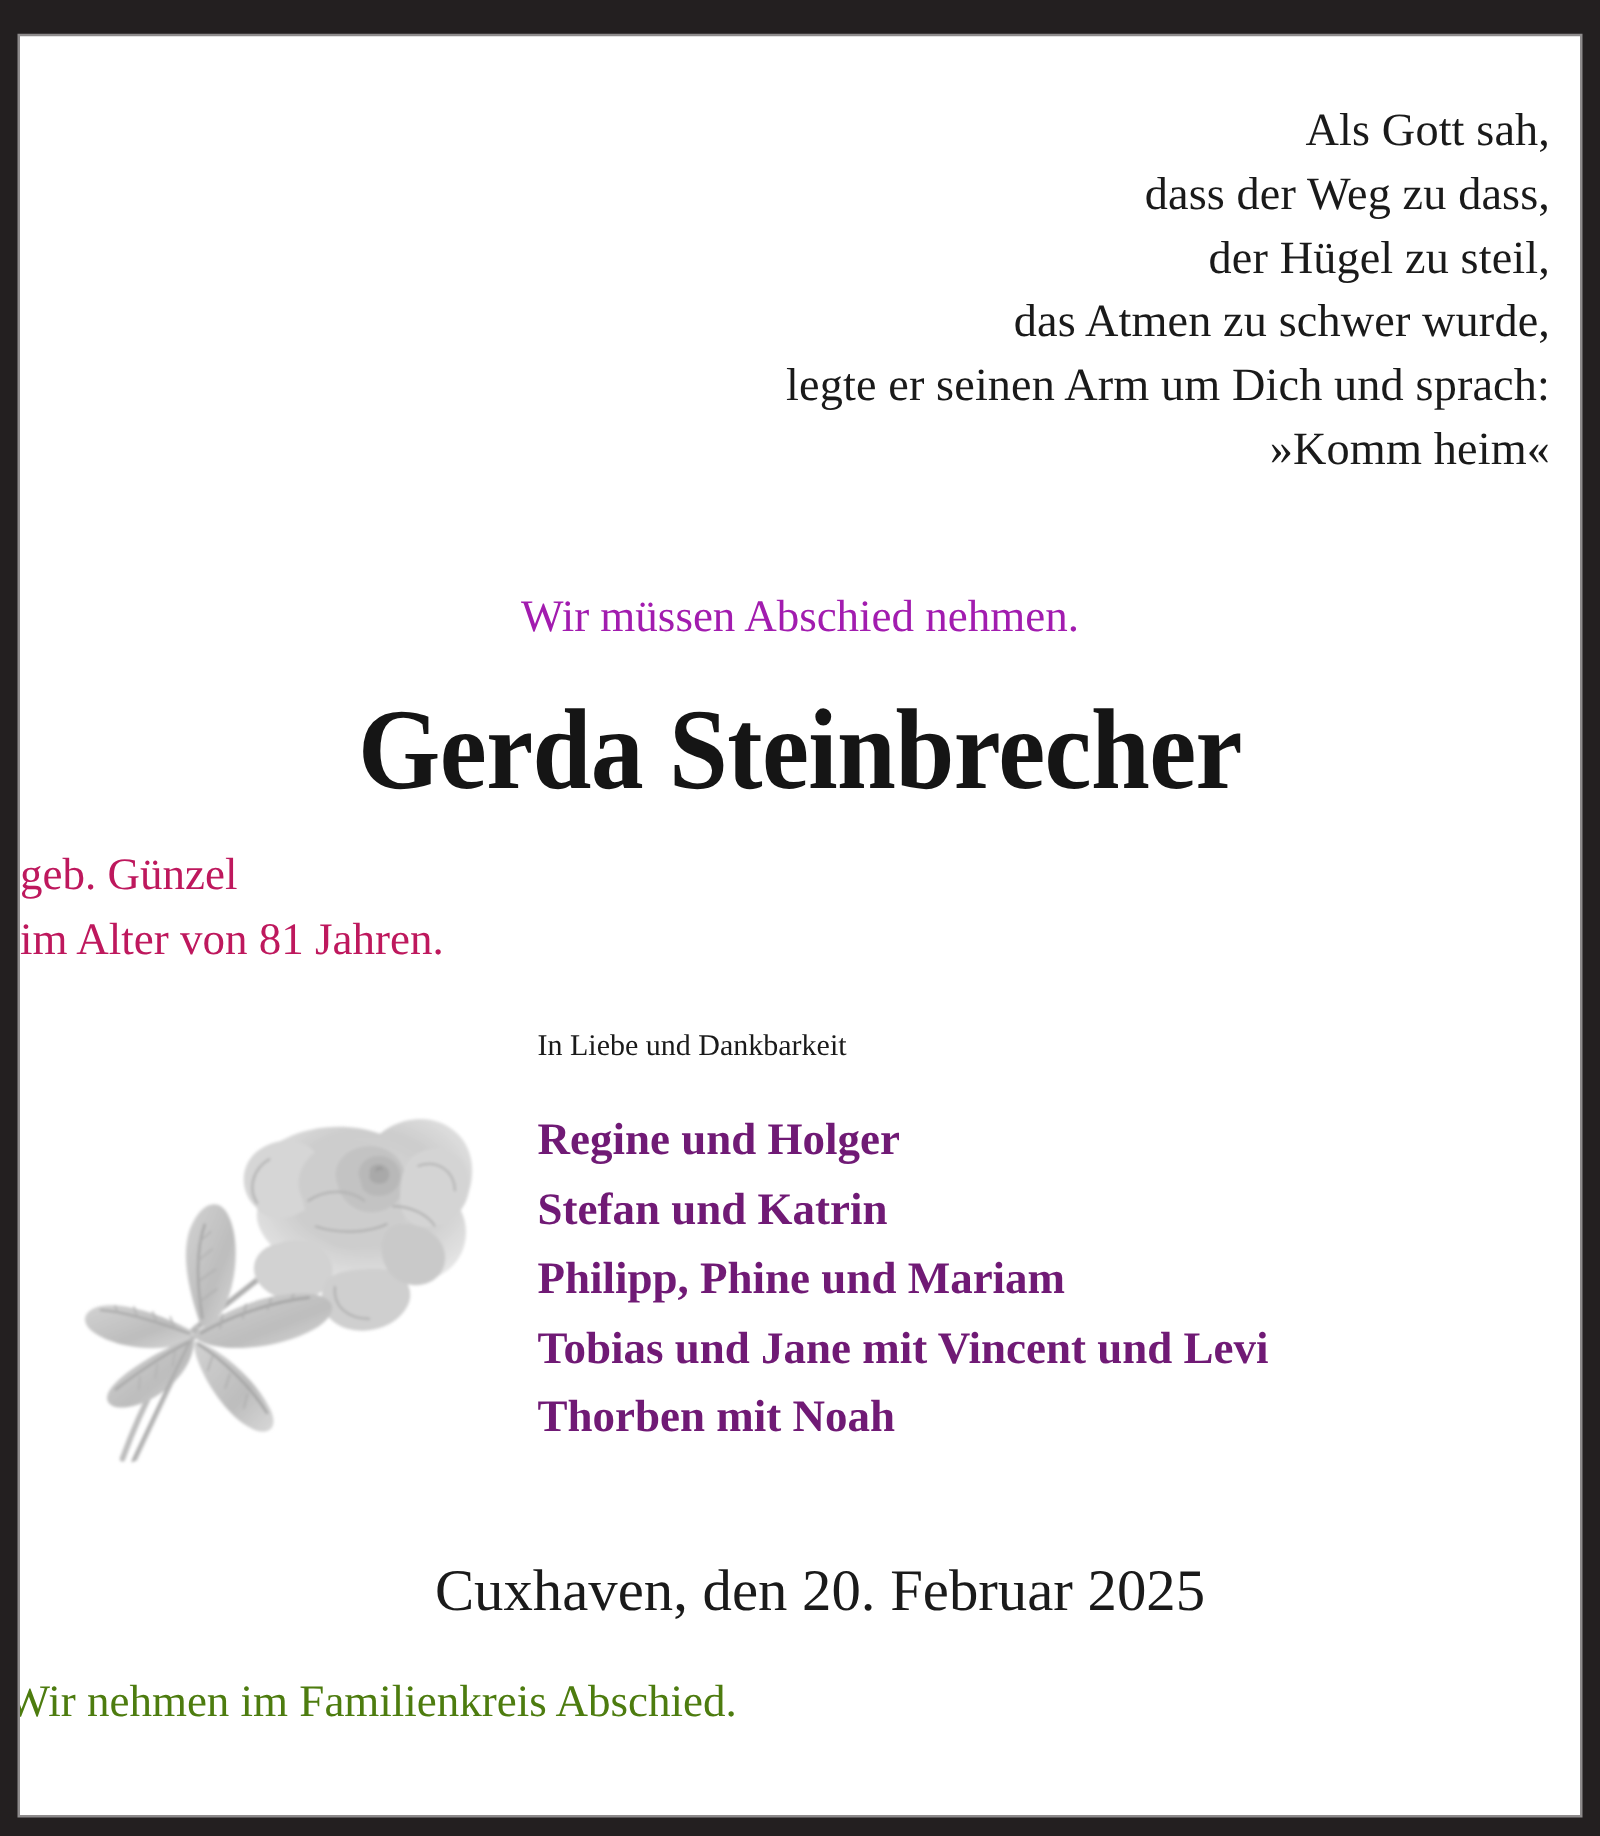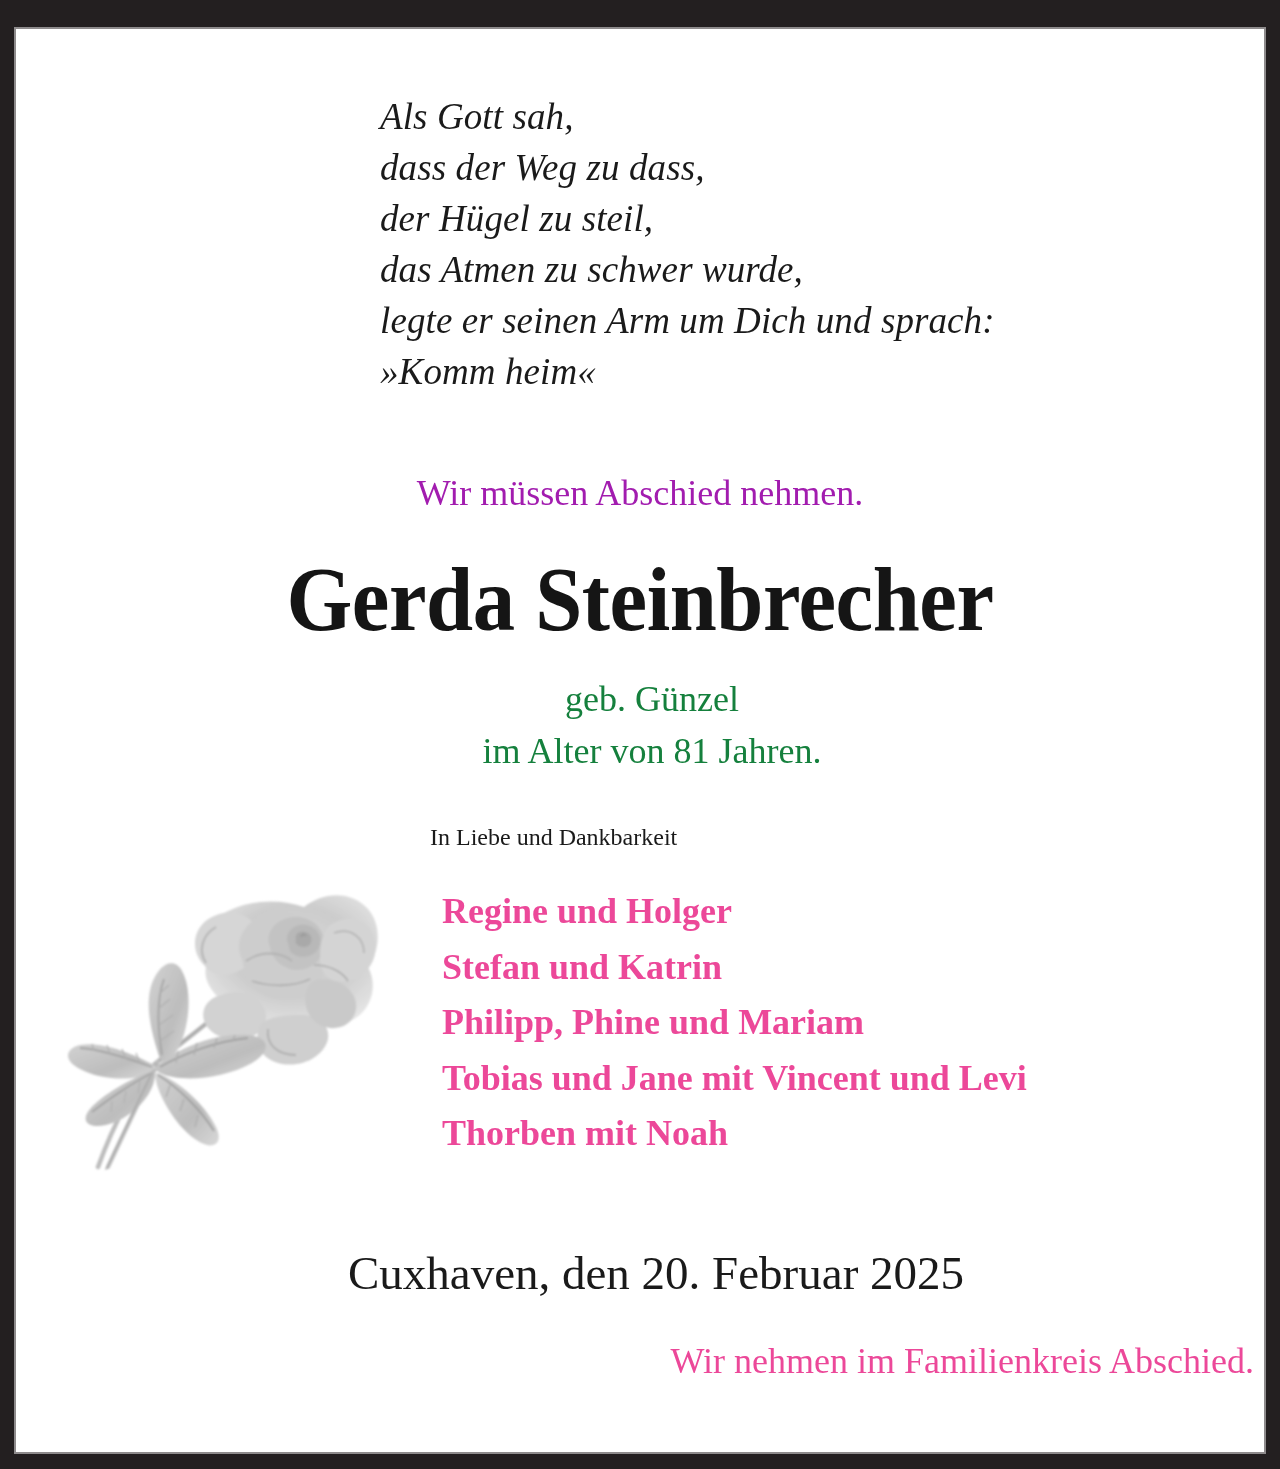--- a/index.html
+++ b/index.html
@@ -42,27 +42,27 @@
     width: 1248px;
     height: 1423px;
     background: #ffffff;
     overflow: hidden;
   }
 
   
   .poem {
     position: absolute;
     left: 364px;
-    top: 62px;
+    top: 50px;
     width: 860px;
-    font-style: italic;
     font-size: 37px;
     line-height: 51px;
     color: #1a1a1a;
     letter-spacing: 0.1px;
+    text-align: right;
   }
   .poem-line {
     display: block;
     white-space: pre;
   }
 
   
   .announce {
     position: absolute;
     left: 0;
@@ -86,27 +86,27 @@
     font-weight: bold;
     color: #151515;
     transform: scaleX(0.92);
     transform-origin: 50% 50%;
     letter-spacing: -0.5px;
   }
 
   
   .name-sub {
     position: absolute;
-    left: 12px;
+    left: 0;
     top: 644px;
     width: 1248px;
-    text-align: center;
+    text-align: left;
     font-size: 36px;
     line-height: 52px;
-    color: #15803d;
+    color: #be185d;
   }
   .name-sub span { display: block; }
 
   
   .dedication {
     position: absolute;
     left: 414px;
     top: 786px;
     font-size: 24px;
     line-height: 44px;
@@ -114,22 +114,21 @@
   }
 
   
   .mourners {
     position: absolute;
     left: 414px;
     top: 855px;
     font-size: 36px;
     line-height: 55.5px;
     font-weight: bold;
-    color: #ec4899;
-    margin-left: 12px;
+    color: #701a75;
   }
   .mourner-line { display: block; white-space: pre; }
 
   
   .place-date {
     position: absolute;
     left: 0;
     top: 1222px;
     width: 1248px;
     text-align: center;
@@ -138,24 +137,24 @@
     color: #1a1a1a;
     transform: translateX(16px);
   }
 
   
   .funeral-note {
     position: absolute;
     left: 0;
     top: 1310px;
     width: 1248px;
-    text-align: right;
+    text-align: left;
     font-size: 36px;
     line-height: 44px;
-    color: #ec4899;
+    color: #4d7c0f;
     transform: translateX(-10px);
   }
 
   
   .rose-illustration {
     position: absolute;
     left: 40px;
     top: 826px;
     width: 330px;
     height: 345px;

